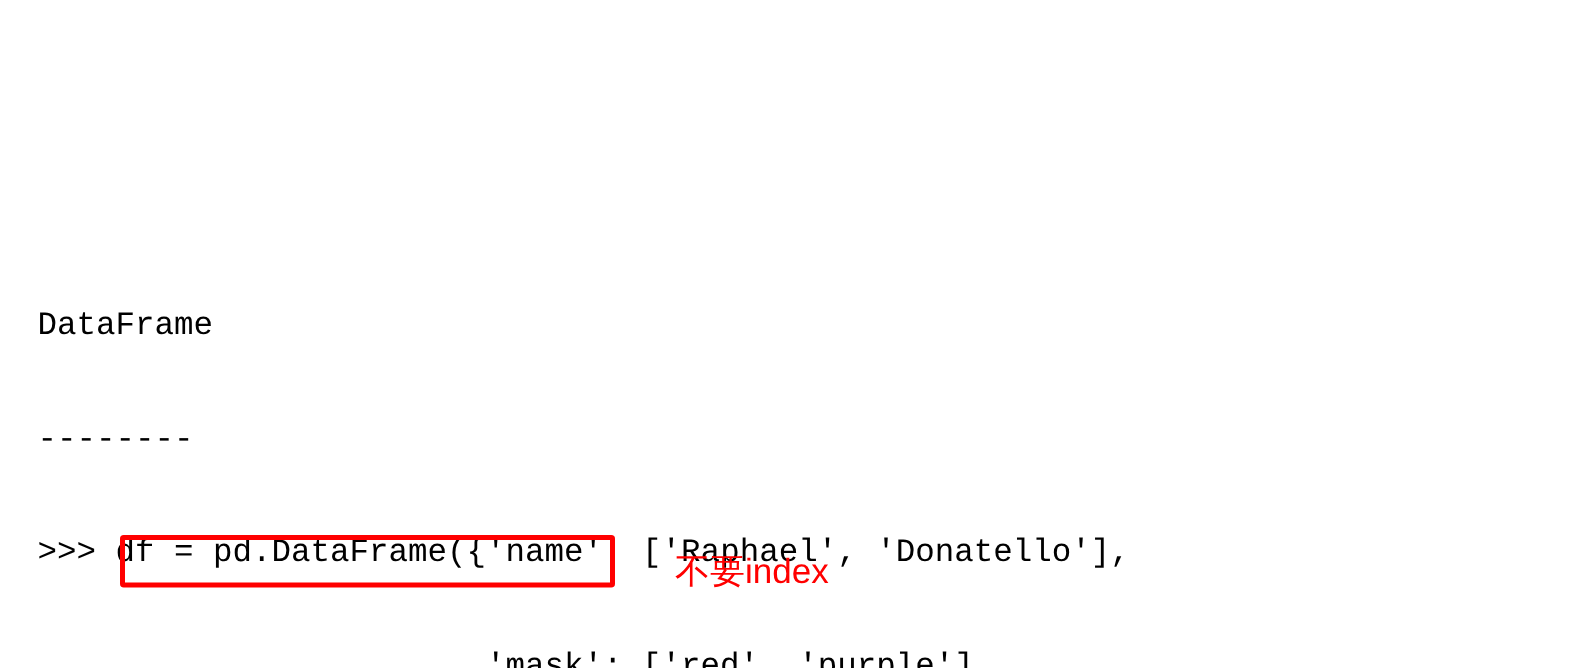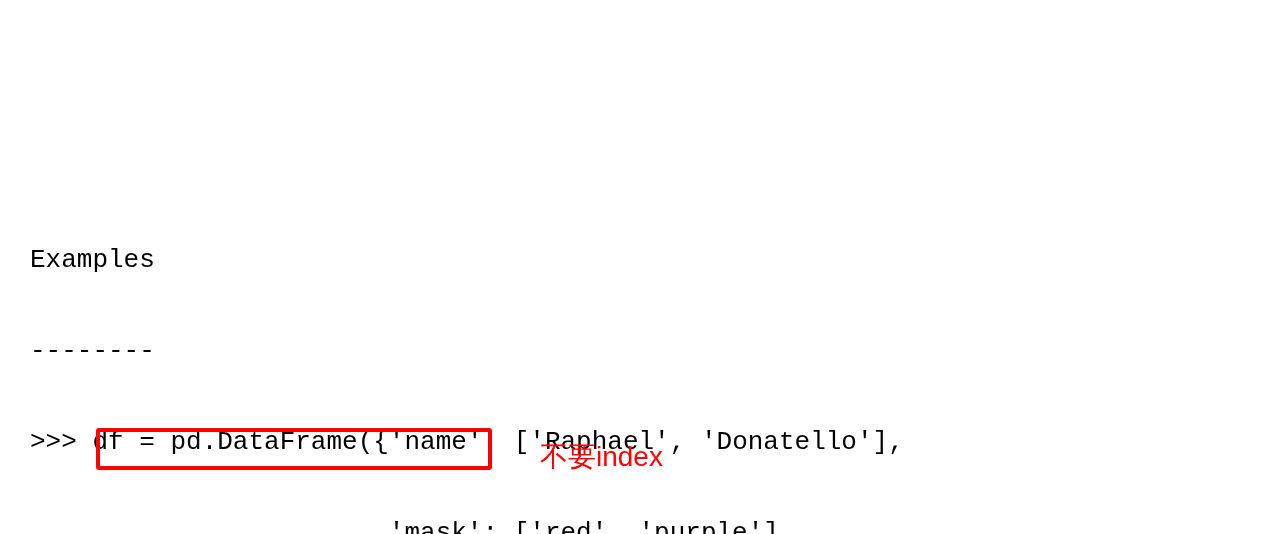--- a/index.html
+++ b/index.html
@@ -39,21 +39,21 @@
     .prompt {
       display: inline;
     }
   </style>
 </head>
 <body>
 
 
 
 <div class="code-container">
-<span class="line">Examples</span>
+<span class="line">DataFrame</span>
 <span class="line">--------</span>
 <span class="line"><span class="prompt">&gt;&gt;&gt; </span><span>df = pd.DataFrame({'name': ['Raphael', 'Donatello'],</span></span>
 <span class="line"><span class="prompt">...                    </span><span>'mask': ['red', 'purple'],</span></span>
 
 
 
 <span class="line"></span>
 
 <span class="line"></span>
 

